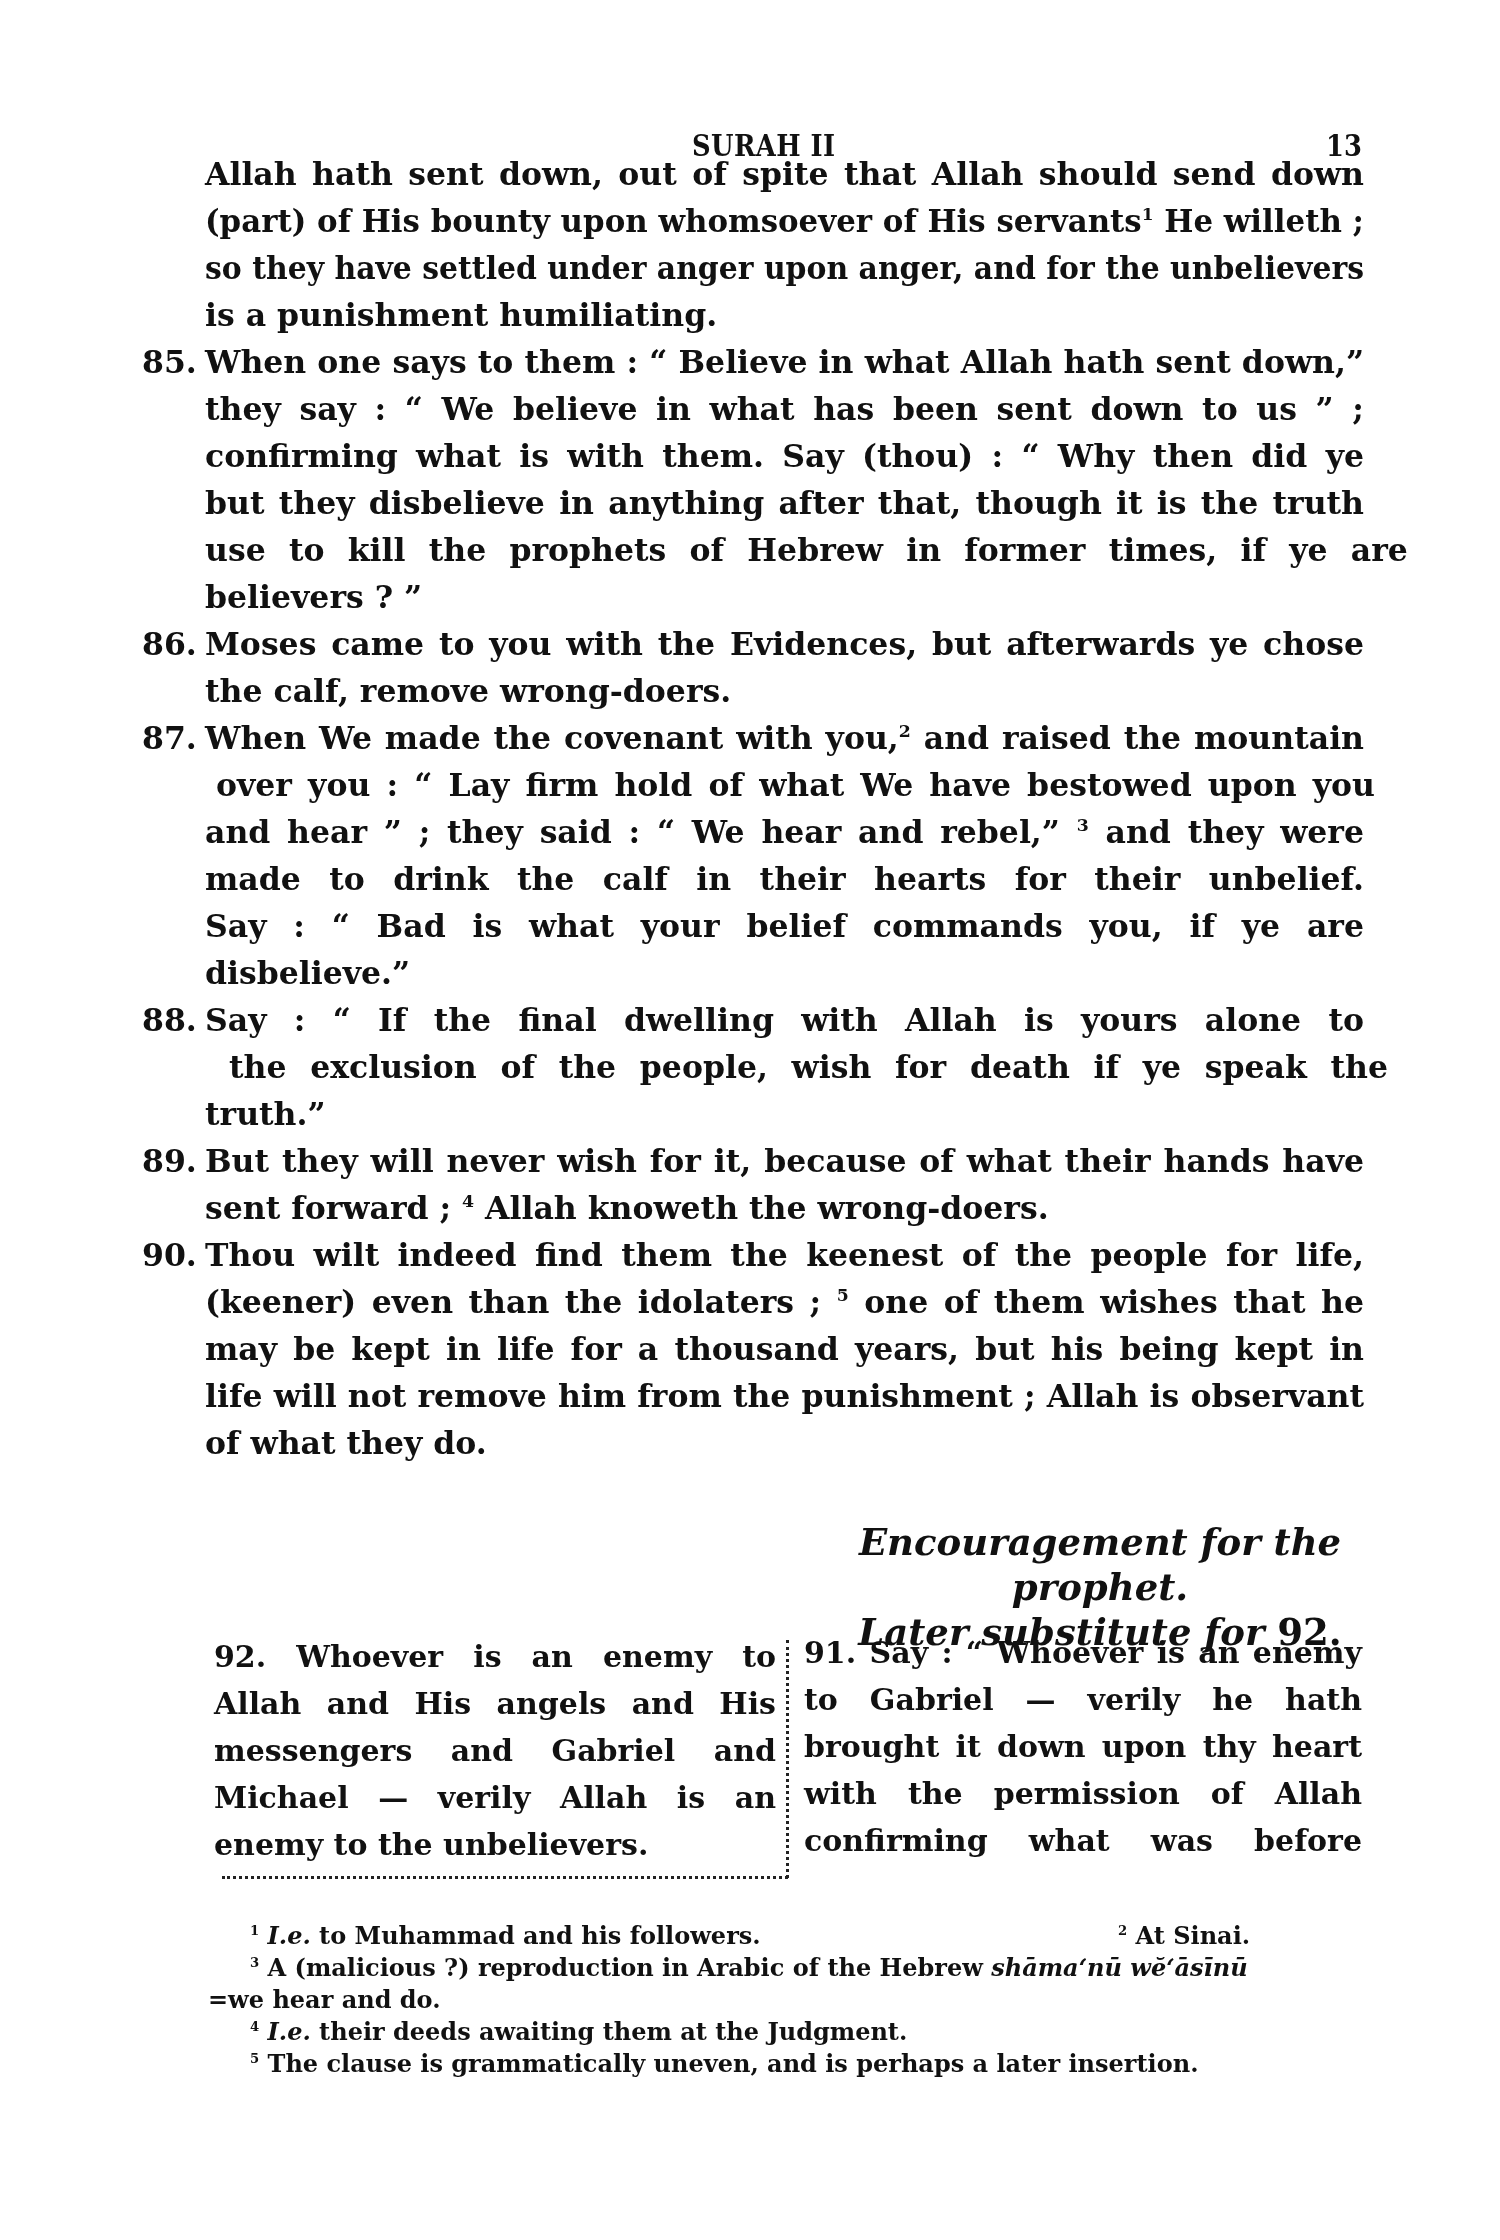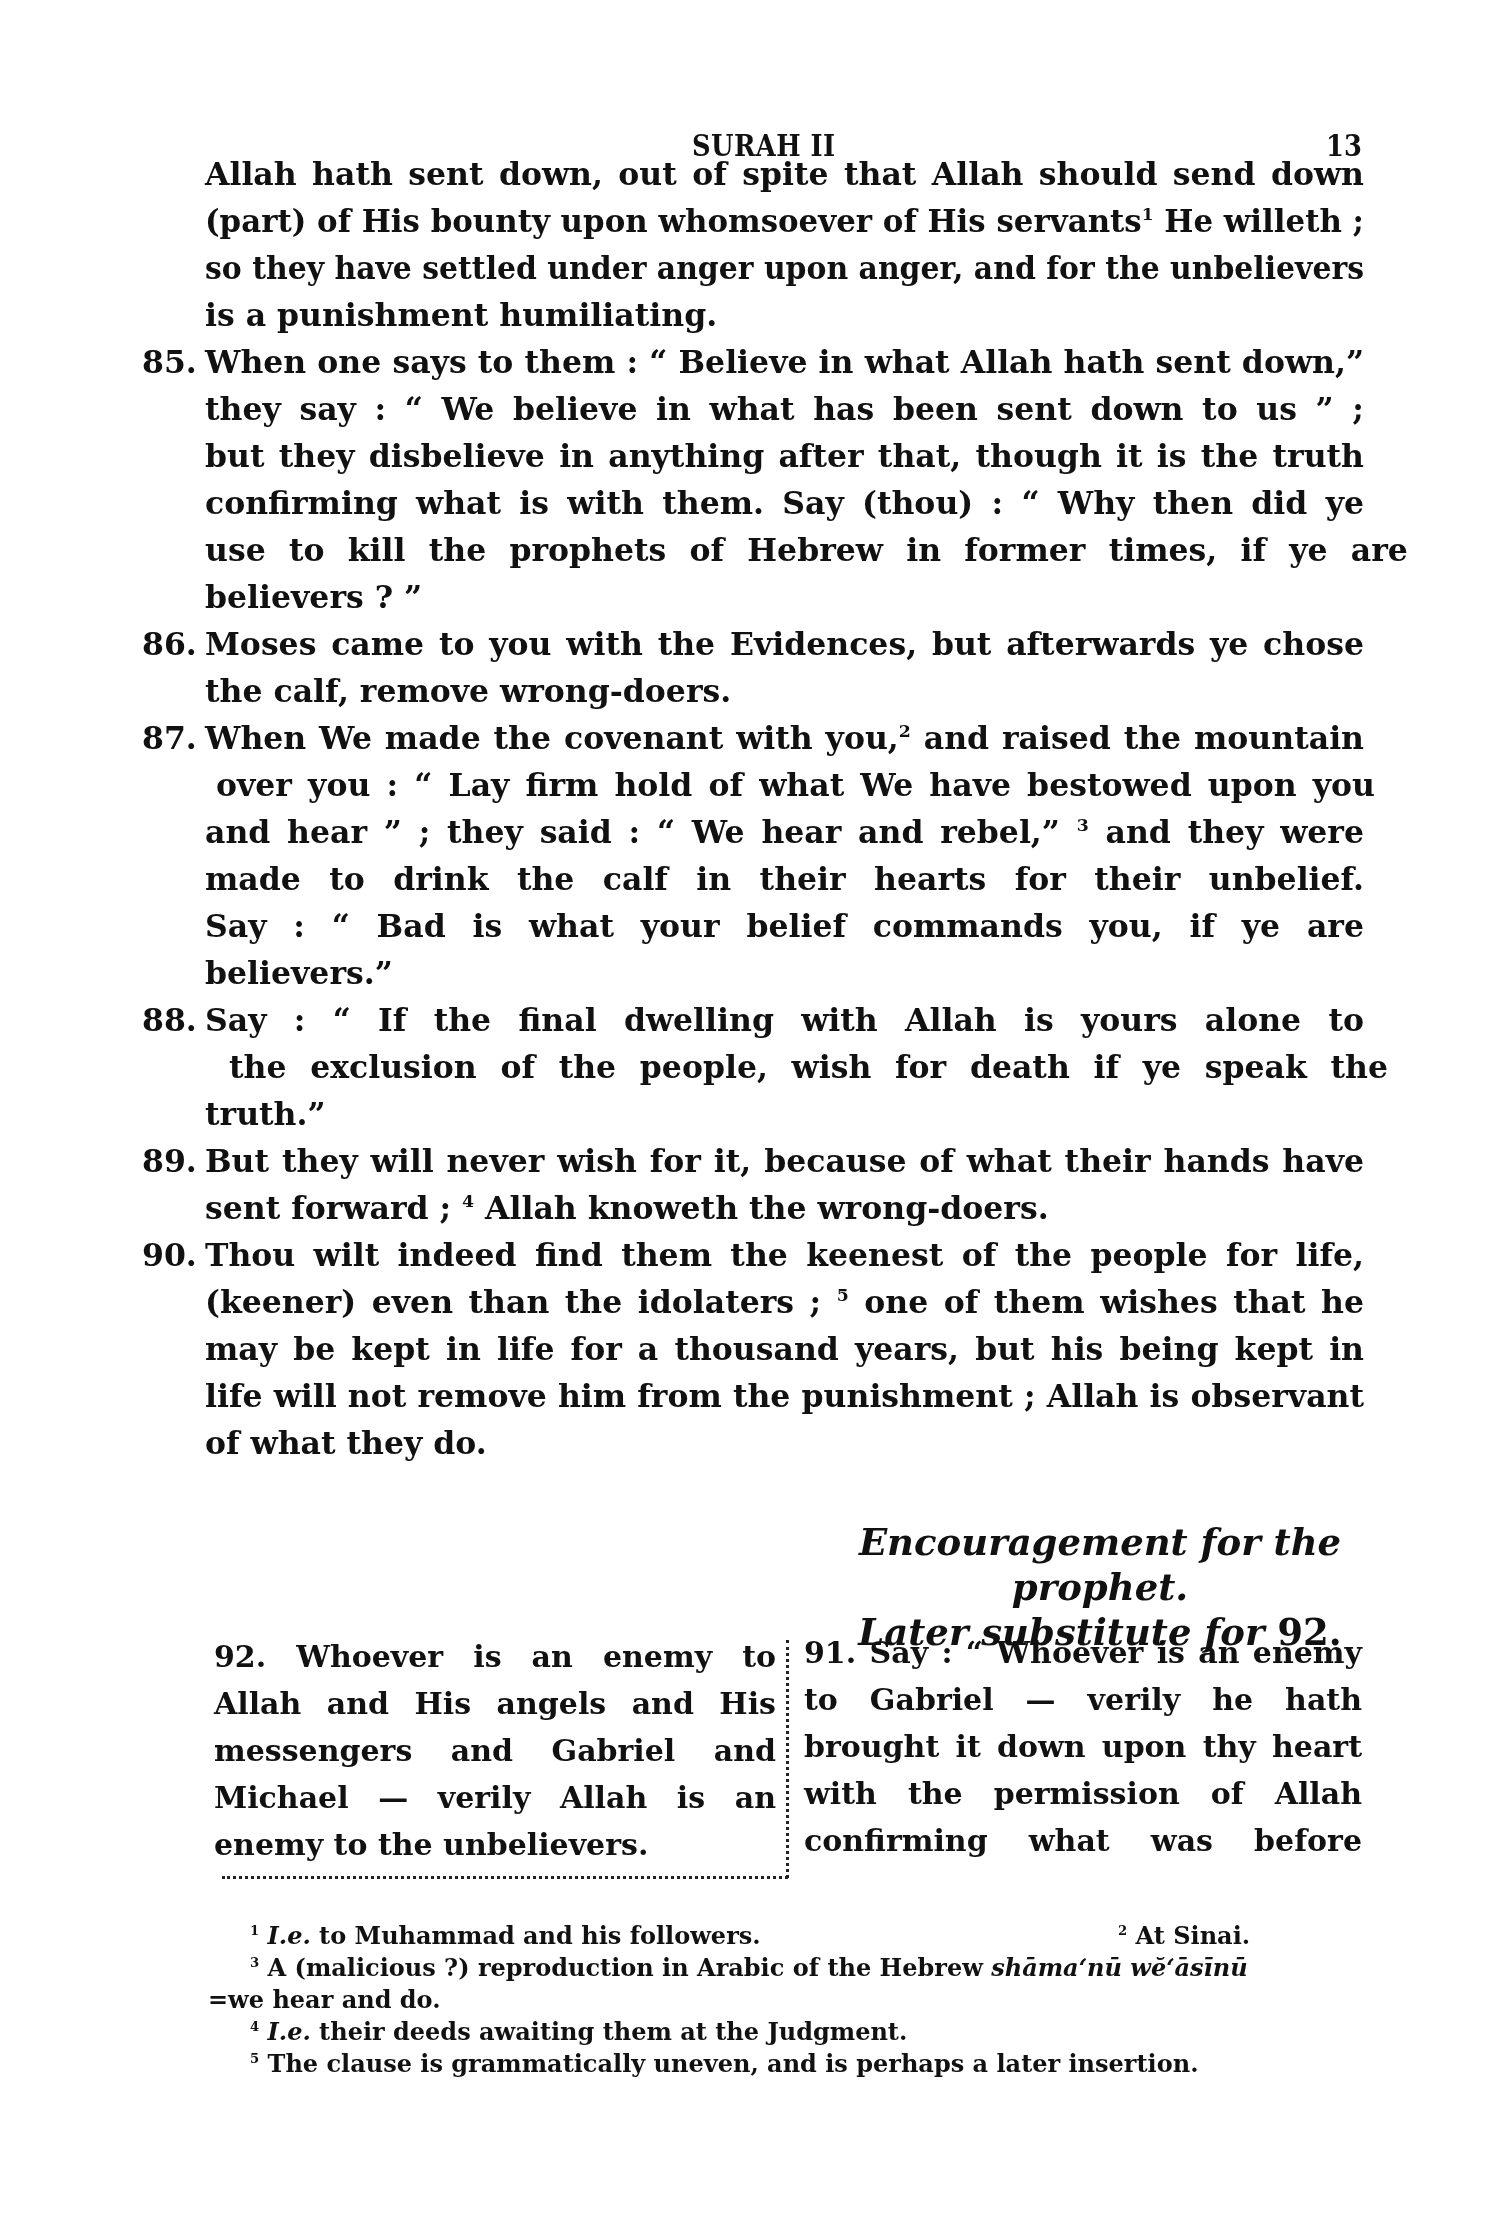--- a/index.html
+++ b/index.html
@@ -91,40 +91,40 @@
       <span class="line"><span class="squeeze" style="word-spacing: 4.44744px;">Allah hath sent down, out of spite that Allah should send down</span></span>
       <span class="line"><span class="squeeze" style="transform: scaleX(0.979751);"><span>(part) of His bounty upon whomsoever of His servants</span><sup>1</sup><span> He willeth ;</span></span></span>
       <span class="line"><span class="squeeze" style="transform: scaleX(0.9483);">so they have settled under anger upon anger, and for the unbelievers</span></span>
       <span class="line last"><span class="squeeze">is a punishment humiliating.</span></span>
     </div>
 
     <div class="verse">
       <span class="vnum">85.</span>
       <span class="line"><span class="squeeze" style="word-spacing: 0.176683px;">When one says to them :  “ Believe in what Allah hath sent down,”</span></span>
       <span class="line"><span class="squeeze" style="word-spacing: 7.67604px;">they say :  “ We believe in what has been sent down to us ” ;</span></span>
+      <span class="line"><span class="squeeze" style="word-spacing: 7.32161px;">confirming what is with them.  Say (thou) : “ Why then did ye</span></span>
       <span class="line"><span class="squeeze" style="word-spacing: 3.28267px;">but they disbelieve in anything after that, though it is the truth</span></span>
-      <span class="line"><span class="squeeze" style="word-spacing: 7.32161px;">confirming what is with them.  Say (thou) : “ Why then did ye</span></span>
       <span class="line"><span class="squeeze" style="word-spacing: 12.276px;">use to kill the prophets of Hebrew in former times, if ye are</span></span>
       <span class="line last"><span class="squeeze">believers ? ”</span></span>
     </div>
 
     <div class="verse">
       <span class="vnum">86.</span>
       <span class="line"><span class="squeeze" style="word-spacing: 3.82812px;">Moses came to you with the Evidences, but afterwards ye chose</span></span>
       <span class="line last"><span class="squeeze">the calf, remove wrong-doers.</span></span>
     </div>
 
     <div class="verse">
       <span class="vnum">87.</span>
       <span class="line"><span class="squeeze" style="word-spacing: 1.93125px;"><span>When We made the covenant with you,</span><sup>2</sup><span> and raised the mountain</span></span></span>
       <span class="line"><span class="squeeze" style="word-spacing: 5.17548px; margin-left: 11px;">over you :  “ Lay firm hold of what We have bestowed upon you</span></span>
       <span class="line"><span class="squeeze" style="word-spacing: 5.79271px;"><span>and hear ” ;  they said :  “ We hear and rebel,”</span> <sup>3</sup><span> and they were</span></span></span>
       <span class="line"><span class="squeeze" style="word-spacing: 17.4438px;">made to drink the calf in their hearts for their unbelief.</span></span>
       <span class="line"><span class="squeeze" style="word-spacing: 15.8359px;">Say :  “ Bad is what your belief commands you, if ye are</span></span>
-      <span class="line last"><span class="squeeze">believers.”</span></span>
+      <span class="line last"><span class="squeeze">disbelieve.”</span></span>
     </div>
 
     <div class="verse">
       <span class="vnum">88.</span>
       <span class="line"><span class="squeeze" style="word-spacing: 16.3216px;">Say :  “ If the final dwelling with Allah is yours alone to</span></span>
       <span class="line"><span class="squeeze" style="word-spacing: 12.733px; margin-left: 24px;">the exclusion of the people, wish for death if ye speak the</span></span>
       <span class="line last"><span class="squeeze">truth.”</span></span>
     </div>
 
     <div class="verse">

